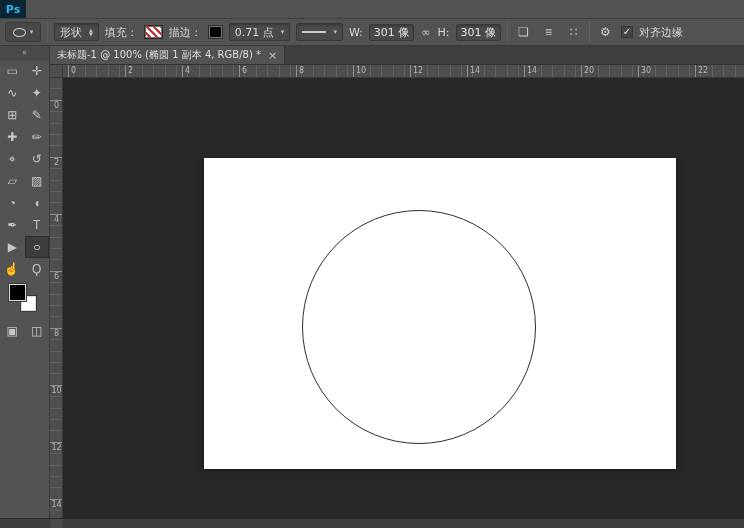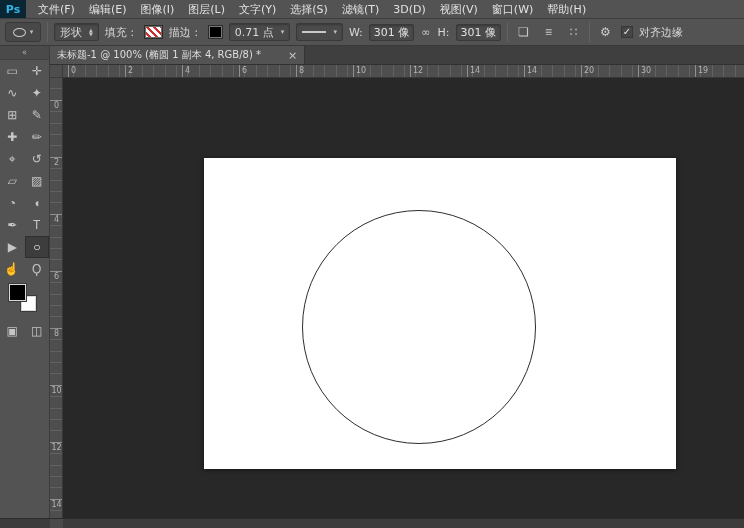--- a/index.html
+++ b/index.html
@@ -104,21 +104,21 @@
   .extras { display: grid; grid-template-columns: 1fr 1fr; margin-top: 4px; }
 
   
   .docarea { position: absolute; left: 50px; top: 0; right: 0; bottom: 0; }
   .tabbar {
     position: absolute; left: 0; top: 0; right: 0; height: 19px;
     background: #3f3f3f; border-bottom: 1px solid #313131; display: flex;
   }
   .doc-tab {
     background: #535353; color: #dedede; font-size: 10px; padding: 0 7px;
-    display: flex; align-items: center; gap: 27px; border-right: 1px solid #343434;
+    display: flex; align-items: center; gap: 7px; border-right: 1px solid #343434;
     white-space: nowrap;
   }
   .tab-close { color: #c9c9c9; font-size: 11px; line-height: 11px; }
 
   .ruler-corner {
     position: absolute; left: 0; top: 19px; width: 13px; height: 13px;
     background: #4e4e4e; border-right: 1px solid #3a3a3a; border-bottom: 1px solid #3a3a3a;
   }
   .hruler {
     position: absolute; left: 13px; right: 0; top: 19px; height: 13px;
@@ -159,34 +159,20 @@
     position: absolute; left: 0; right: 0; bottom: 0; height: 10px;
     background: #3c3c3c; border-top: 1px solid #2b2b2b;
   }
   .statusbar .corner { position: absolute; left: 50px; top: 0; width: 13px; height: 9px; background: #4a4a4a; }
 </style>
 </head>
 <body>
 
 <div class="menubar">
   <div class="ps-logo">Ps</div>
-  <div class="menu-items">
-
-  <span class="menu-item" style="--i: 0;">文件(F)</span>
-      <span class="menu-item" style="--i: 1;">编辑(E)</span>
-      <span class="menu-item" style="--i: 2;">图像(I)</span>
-      <span class="menu-item" style="--i: 3;">图层(L)</span>
-      <span class="menu-item" style="--i: 4;">文字(Y)</span>
-      <span class="menu-item" style="--i: 5;">选择(S)</span>
-      <span class="menu-item" style="--i: 6;">滤镜(T)</span>
-      <span class="menu-item" style="--i: 7;">3D(D)</span>
-      <span class="menu-item" style="--i: 8;">视图(V)</span>
-      <span class="menu-item" style="--i: 9;">窗口(W)</span>
-      <span class="menu-item" style="--i: 10;">帮助(H)</span>
-    </div>
 </div>
 
 <div class="optionsbar">
   <div class="tool-preset">
     <span class="oval"></span>
     <span class="caret">▾</span>
   </div>
   <div class="sep"></div>
   <div class="combo">
     <span>形状</span>
@@ -275,21 +261,21 @@
         <span class="hlabel" style="--i: 1;">2</span>
         <span class="hlabel" style="--i: 2;">4</span>
         <span class="hlabel" style="--i: 3;">6</span>
         <span class="hlabel" style="--i: 4;">8</span>
         <span class="hlabel" style="--i: 5;">10</span>
         <span class="hlabel" style="--i: 6;">12</span>
         <span class="hlabel" style="--i: 7;">14</span>
         <span class="hlabel" style="--i: 8;">14</span>
         <span class="hlabel" style="--i: 9;">20</span>
         <span class="hlabel" style="--i: 10;">30</span>
-        <span class="hlabel" style="--i: 11;">19</span>
+        <span class="hlabel" style="--i: 11;">22</span>
       </div>
     <div class="vruler">
 
     <span class="vlabel" style="--i: 0;">0</span>
         <span class="vlabel" style="--i: 1;">2</span>
         <span class="vlabel" style="--i: 2;">4</span>
         <span class="vlabel" style="--i: 3;">6</span>
         <span class="vlabel" style="--i: 4;">8</span>
         <span class="vlabel" style="--i: 5;">10</span>
         <span class="vlabel" style="--i: 6;">12</span>

